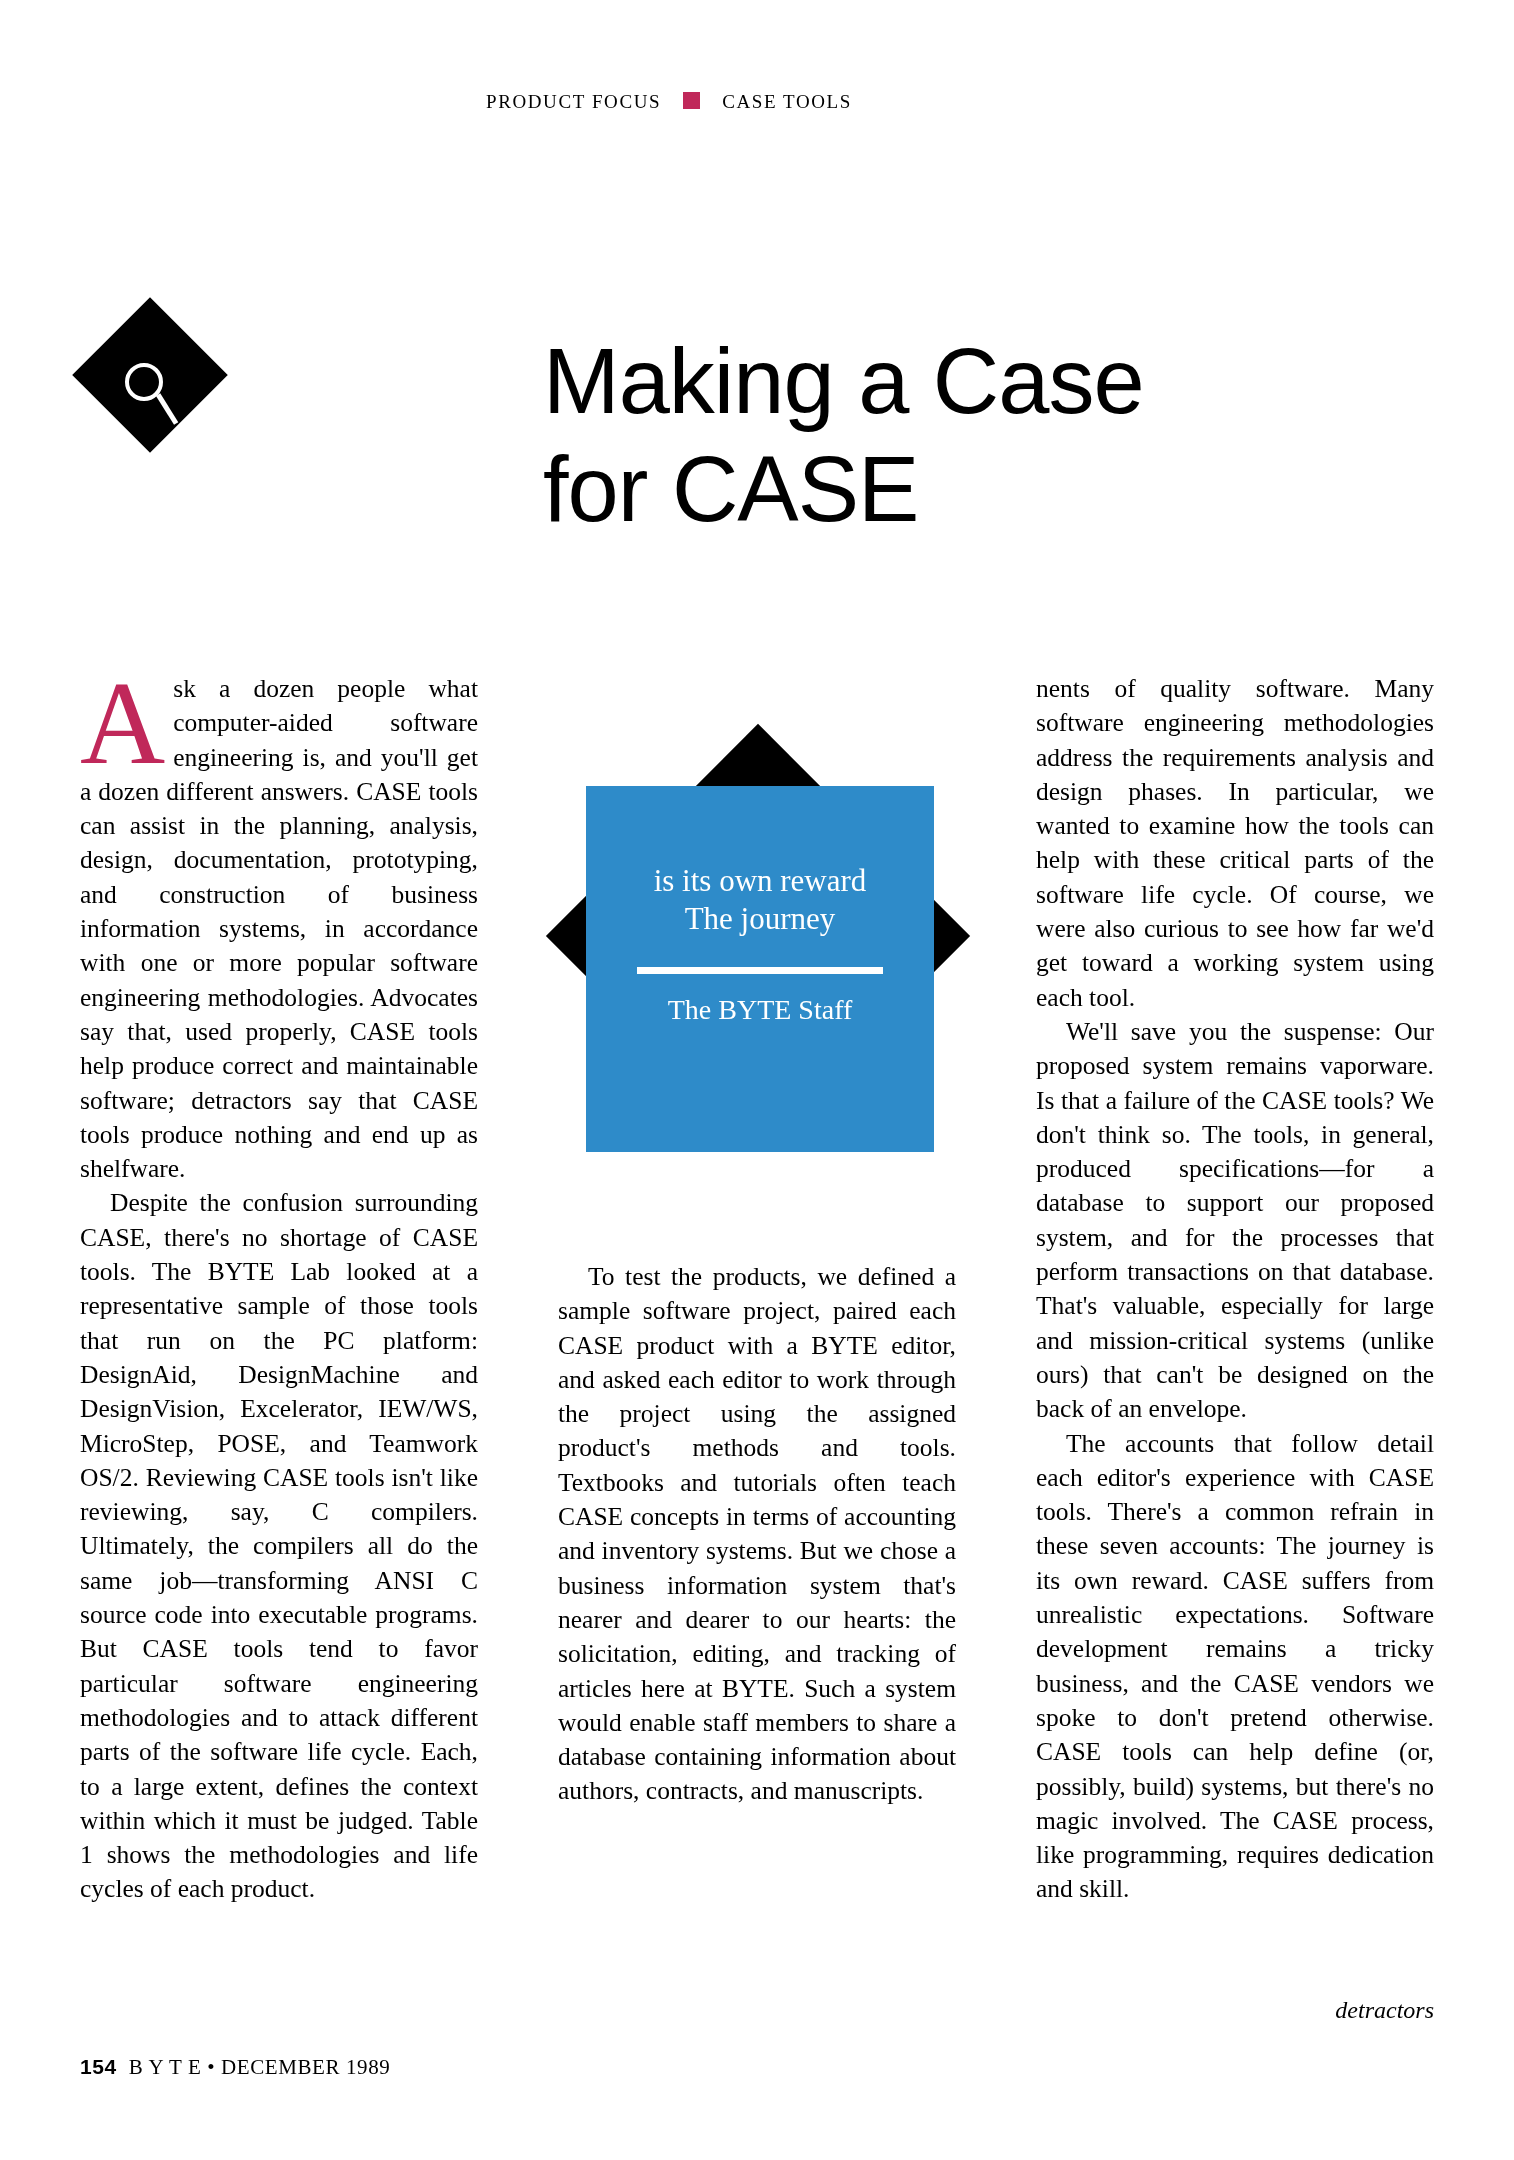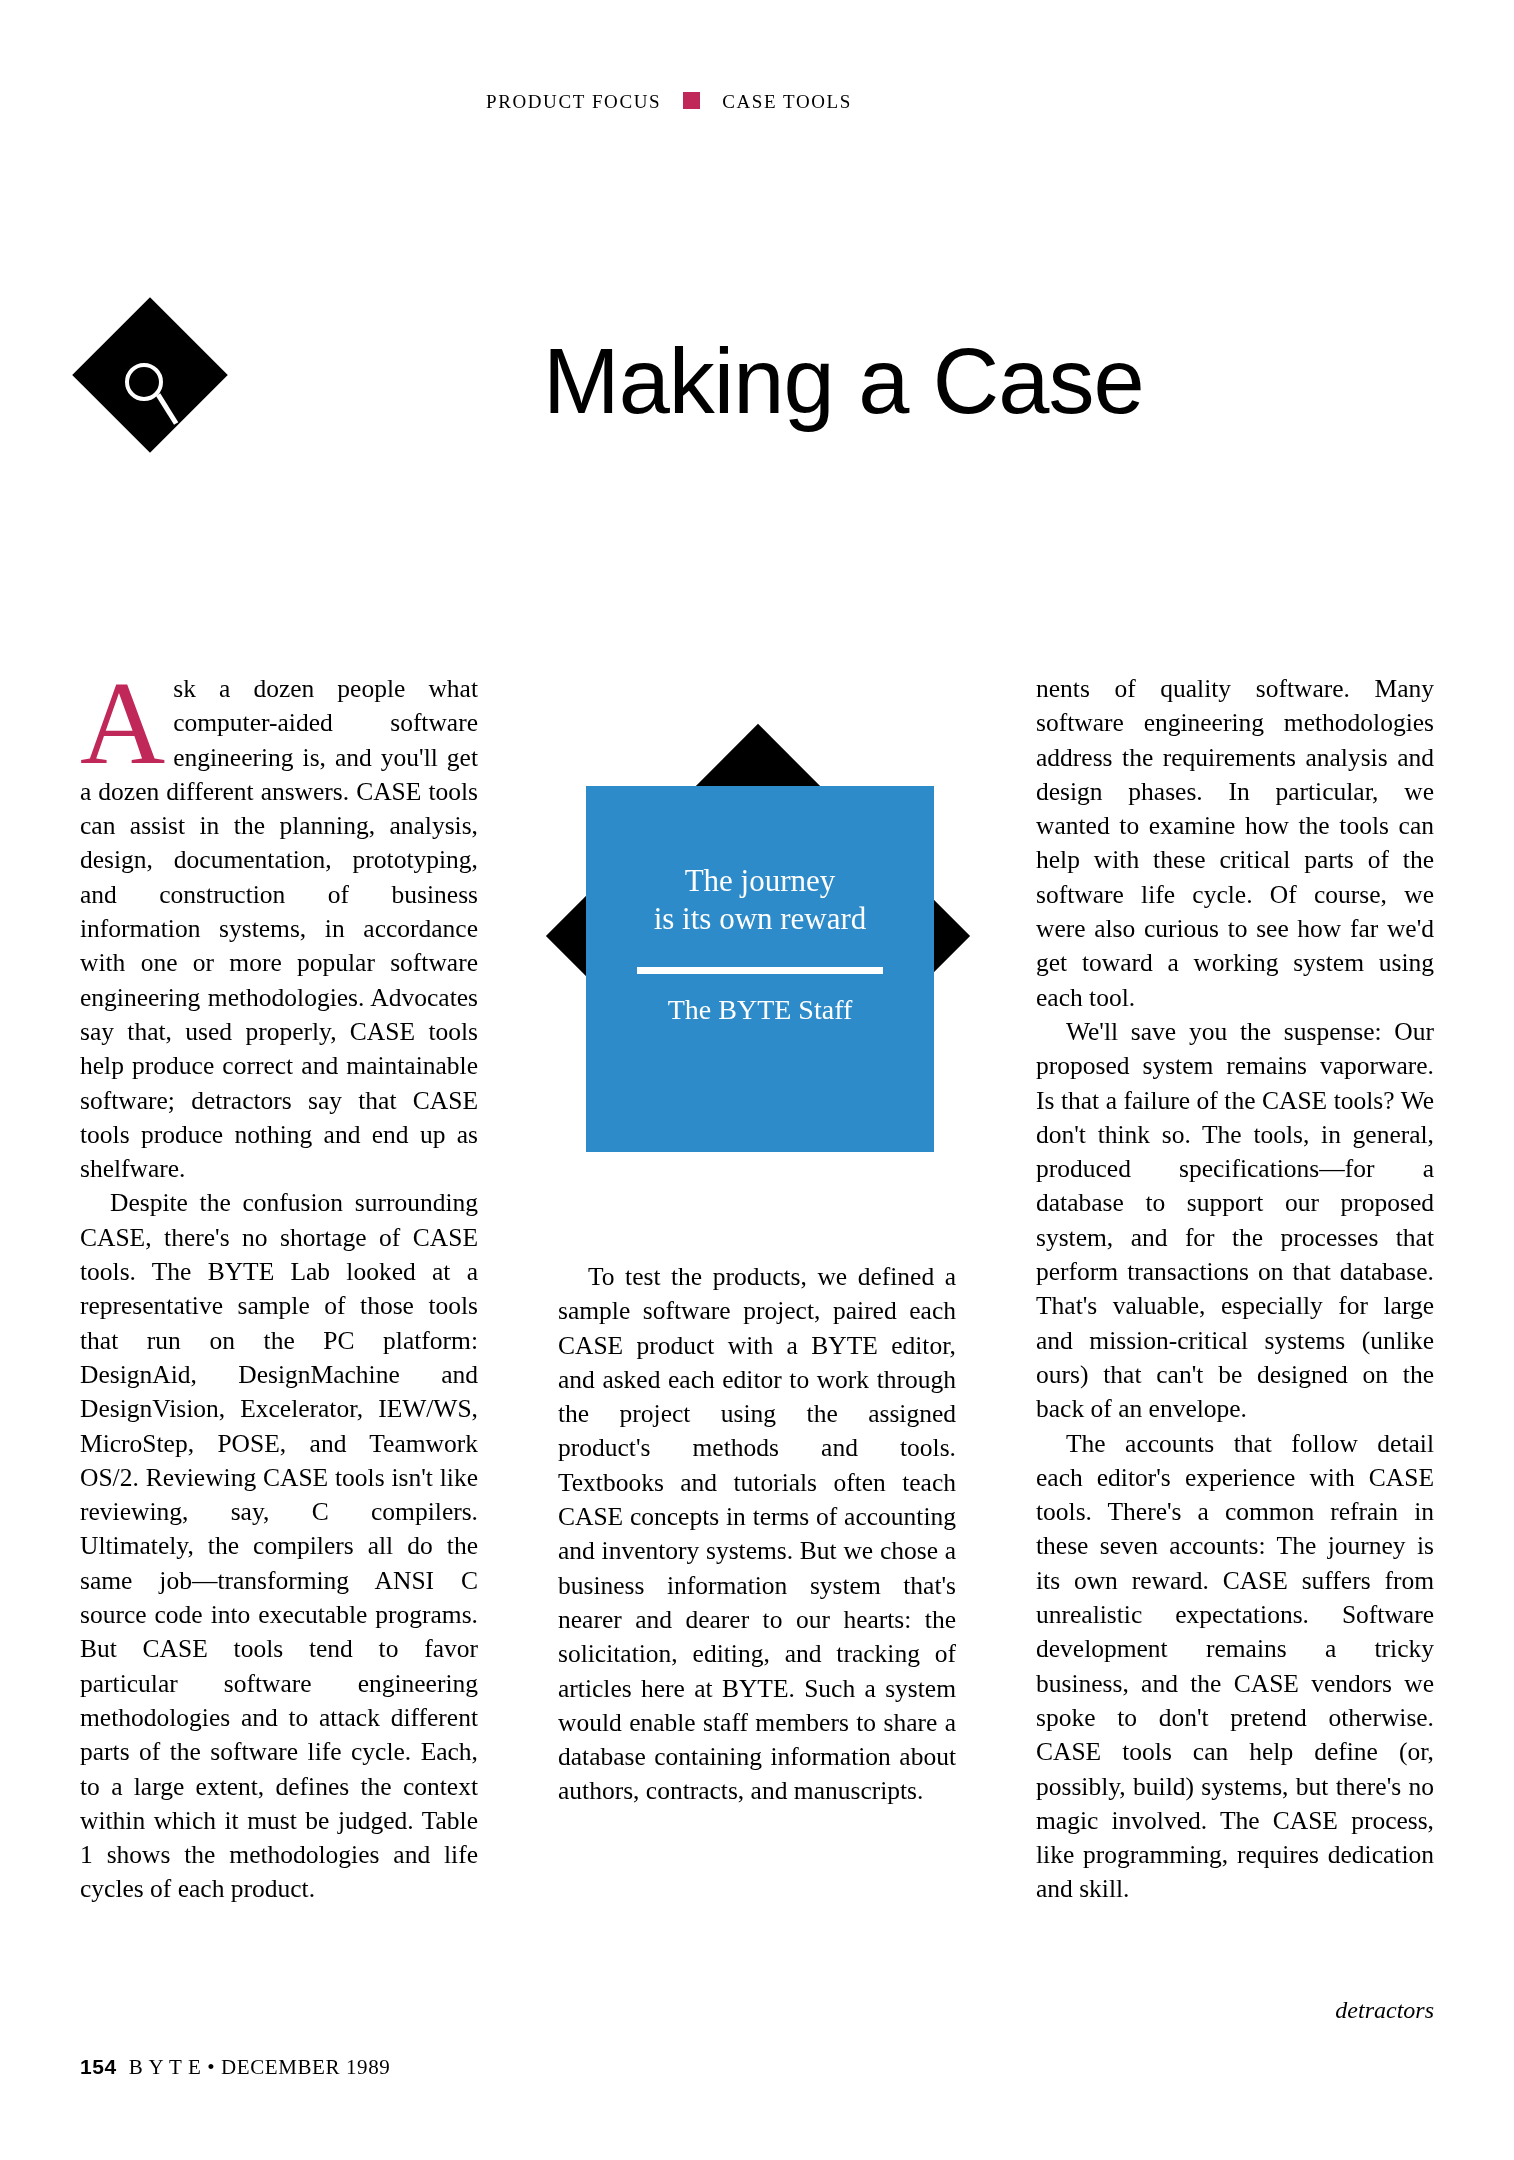--- a/index.html
+++ b/index.html
@@ -206,29 +206,30 @@
 <div class="runhead">
   <span class="rh-text">Product Focus</span><span class="rh-square"></span><span class="rh-text">Case Tools</span>
 </div>
 
 <div class="logo-diamond"></div>
 <div class="logo-lens"></div>
 <div class="logo-handle"></div>
 
 <h1 class="title-block">
   <span>Making a Case</span>
+  <span class="title-line2">for CASE</span>
 </h1>
 
 <div class="pullquote-wrap">
   <div class="pq-diamond"></div>
   <div class="pq-square"></div>
   <div class="pq-text">
     <div class="pq-line1">
+      <div>is its own reward</div>
       <div>The journey</div>
-      <div>is its own reward</div>
     </div>
     <div class="pq-rule"></div>
     <div class="pq-byline">The BYTE Staff</div>
   </div>
 </div>
 
 <div class="col col-1">
   <p class="first"><span class="dropcap">A</span><span>sk a dozen people what computer-aided software engineering is, and you'll get a dozen different answers. CASE tools can assist in the planning, analysis, design, documentation, prototyping, and construction of business information systems, in accordance with one or more popular software engineering methodologies. Advocates say that, used properly, CASE tools help produce correct and maintainable software; detractors say that CASE tools produce nothing and end up as shelfware.</span></p>
   <p>Despite the confusion surrounding CASE, there's no shortage of CASE tools. The BYTE Lab looked at a representative sample of those tools that run on the PC platform: DesignAid, DesignMachine and DesignVision, Excelerator, IEW/WS, MicroStep, POSE, and Teamwork OS/2. Reviewing CASE tools isn't like reviewing, say, C compilers. Ultimately, the compilers all do the same job—transforming ANSI C source code into executable programs. But CASE tools tend to favor particular software engineering methodologies and to attack different parts of the software life cycle. Each, to a large extent, defines the context within which it must be judged. Table 1 shows the methodologies and life cycles of each product.</p>
 </div>

